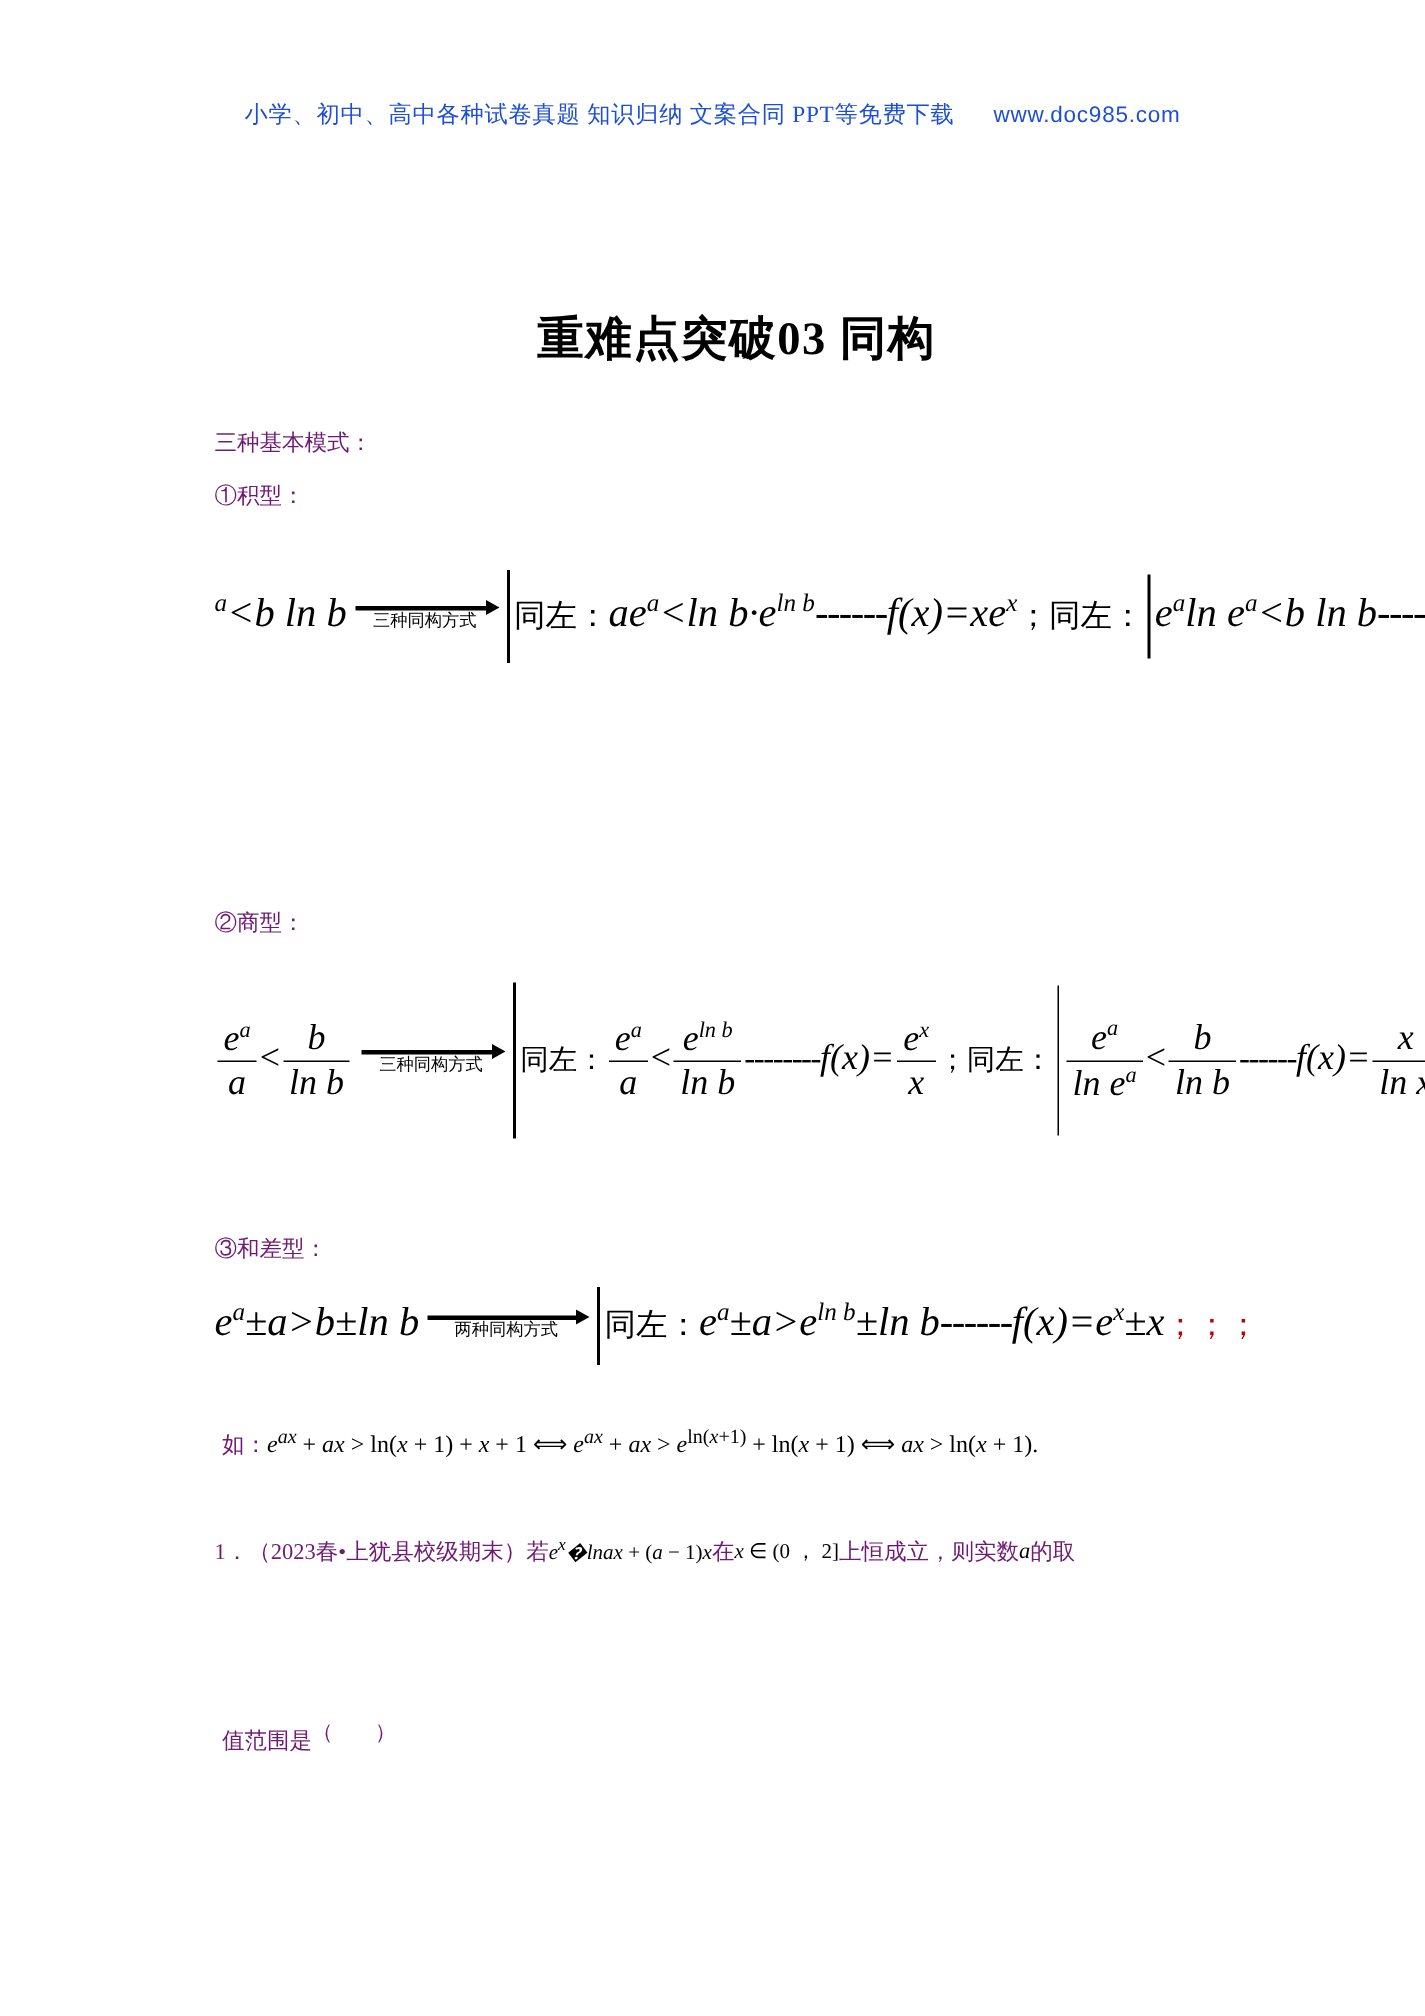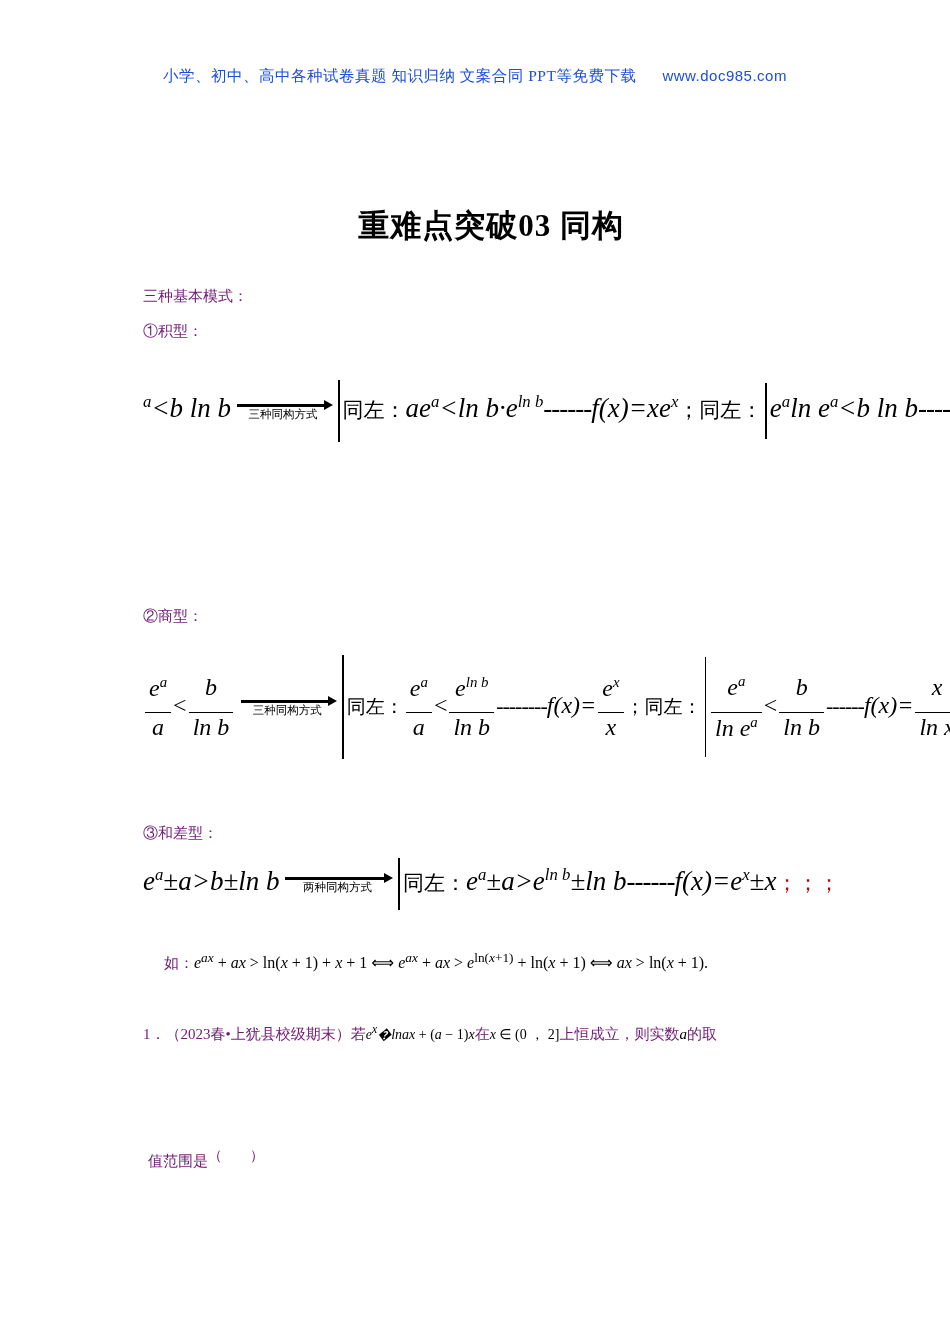--- a/index.html
+++ b/index.html
@@ -82,21 +82,21 @@
   .frac {
     display: inline-block;
     vertical-align: middle;
     text-align: center;
     line-height: 1.1;
     margin: 0 2px;
   }
   .frac .num {
     display: block;
     border-bottom: 1.3px solid #000;
-    padding: 0 4px 11px 4px;
+    padding: 0 4px 1px 4px;
   }
   .frac .den {
     display: block;
     padding: 1px 4px 0 4px;
   }
   .bigbar {
     display: inline-block;
     width: 1.5px;
     background: #000;
     vertical-align: middle;
@@ -174,21 +174,21 @@
   <div class="math" style="top:655px; left:143px; font-size:24px;">
     <span class="frac"><span class="num"><span class="mi">e</span><span class="sup">a</span></span><span class="den mi">a</span></span><span>&lt;</span><span class="frac"><span class="num mi">b</span><span class="den mi">ln b</span></span><span class="arrow-box"><span class="arr"></span><span class="cap">三种同构方式</span></span><span class="bigbar" style="height:104px;"></span><span style="font-size:19px;">同左：</span><span class="frac"><span class="num"><span class="mi">e</span><span class="sup">a</span></span><span class="den mi">a</span></span><span>&lt;</span><span class="frac"><span class="num"><span class="mi">e</span><span class="sup">ln b</span></span><span class="den mi">ln b</span></span><span class="dashes" style="font-size:22px;">--------</span><span class="mi">f(x)=</span><span class="frac"><span class="num"><span class="mi">e</span><span class="sup">x</span></span><span class="den mi">x</span></span><span style="font-size:19px;">；同左：</span><span class="bigbar" style="height:100px;"></span><span class="frac"><span class="num"><span class="mi">e</span><span class="sup">a</span></span><span class="den"><span class="mi">ln e</span><span class="sup">a</span></span></span><span>&lt;</span><span class="frac"><span class="num mi">b</span><span class="den mi">ln b</span></span><span class="dashes" style="font-size:22px;">------</span><span class="mi">f(x)=</span><span class="frac"><span class="num mi">x</span><span class="den mi">ln x</span></span>
   </div>
 
   <div class="ptext left-margin" style="top:822px;">③和差型：</div>
 
   <div class="math" style="top:858px; left:143px; font-size:27px;">
     <span class="mi">e</span><span class="sup">a</span><span class="mi">±a&gt;b±ln b</span><span class="arrow-box" style="width:116px;"><span class="arr"></span><span class="cap">两种同构方式</span></span><span class="bigbar" style="height:52px;"></span><span style="font-size:21px;">同左：</span><span class="mi">e</span><span class="sup">a</span><span class="mi">±a&gt;e</span><span class="sup">ln b</span><span class="mi">±ln b</span><span class="dashes">------</span><span class="mi">f(x)=e</span><span class="sup">x</span><span class="mi">±x</span><span class="red" style="font-size:21px;">；；；</span>
   </div>
 
-  <div class="blk" style="top:950px; left:164px;">
+  <div class="blk" style="top:950px; left:148px;">
     <span class="ptext" style="position:relative; font-size:15px;">如：</span><span class="inline-math"><i>e</i><sup><i>ax</i></sup> + <i>ax</i> &gt; ln(<i>x</i> + 1) + <i>x</i> + 1 ⟺ <i>e</i><sup><i>ax</i></sup> + <i>ax</i> &gt; <i>e</i><sup>ln(<i>x</i>+1)</sup> + ln(<i>x</i> + 1) ⟺ <i>ax</i> &gt; ln(<i>x</i> + 1).</span>
   </div>
 
 
   <div class="blk" style="top:1023px; left:143px; white-space:nowrap;">
     <span class="ptext" style="position:relative;">1．</span><span class="ptext" style="position:relative;">（2023春•上犹县校级期末）若</span><span class="inline-math" style="font-size:14px;"><i>e</i><sup><i>x</i></sup><i>�lnax</i> + (<i>a</i> − 1)<i>x</i></span><span class="ptext" style="position:relative;">在</span><span class="inline-math" style="font-size:14px;"><i>x</i> ∈ (0 ， 2]</span><span class="ptext" style="position:relative;">上恒成立，则实数</span><span class="inline-math" style="font-size:15px;"><i>a</i></span><span class="ptext" style="position:relative;">的取</span>
   </div>
 
   <div class="blk" style="top:1150px; left:148px; white-space:nowrap;">
     <span class="ptext" style="position:relative;">值范围是</span><span class="ptext" style="position:relative; top:-6px; font-size:14px;">（　　）</span>

